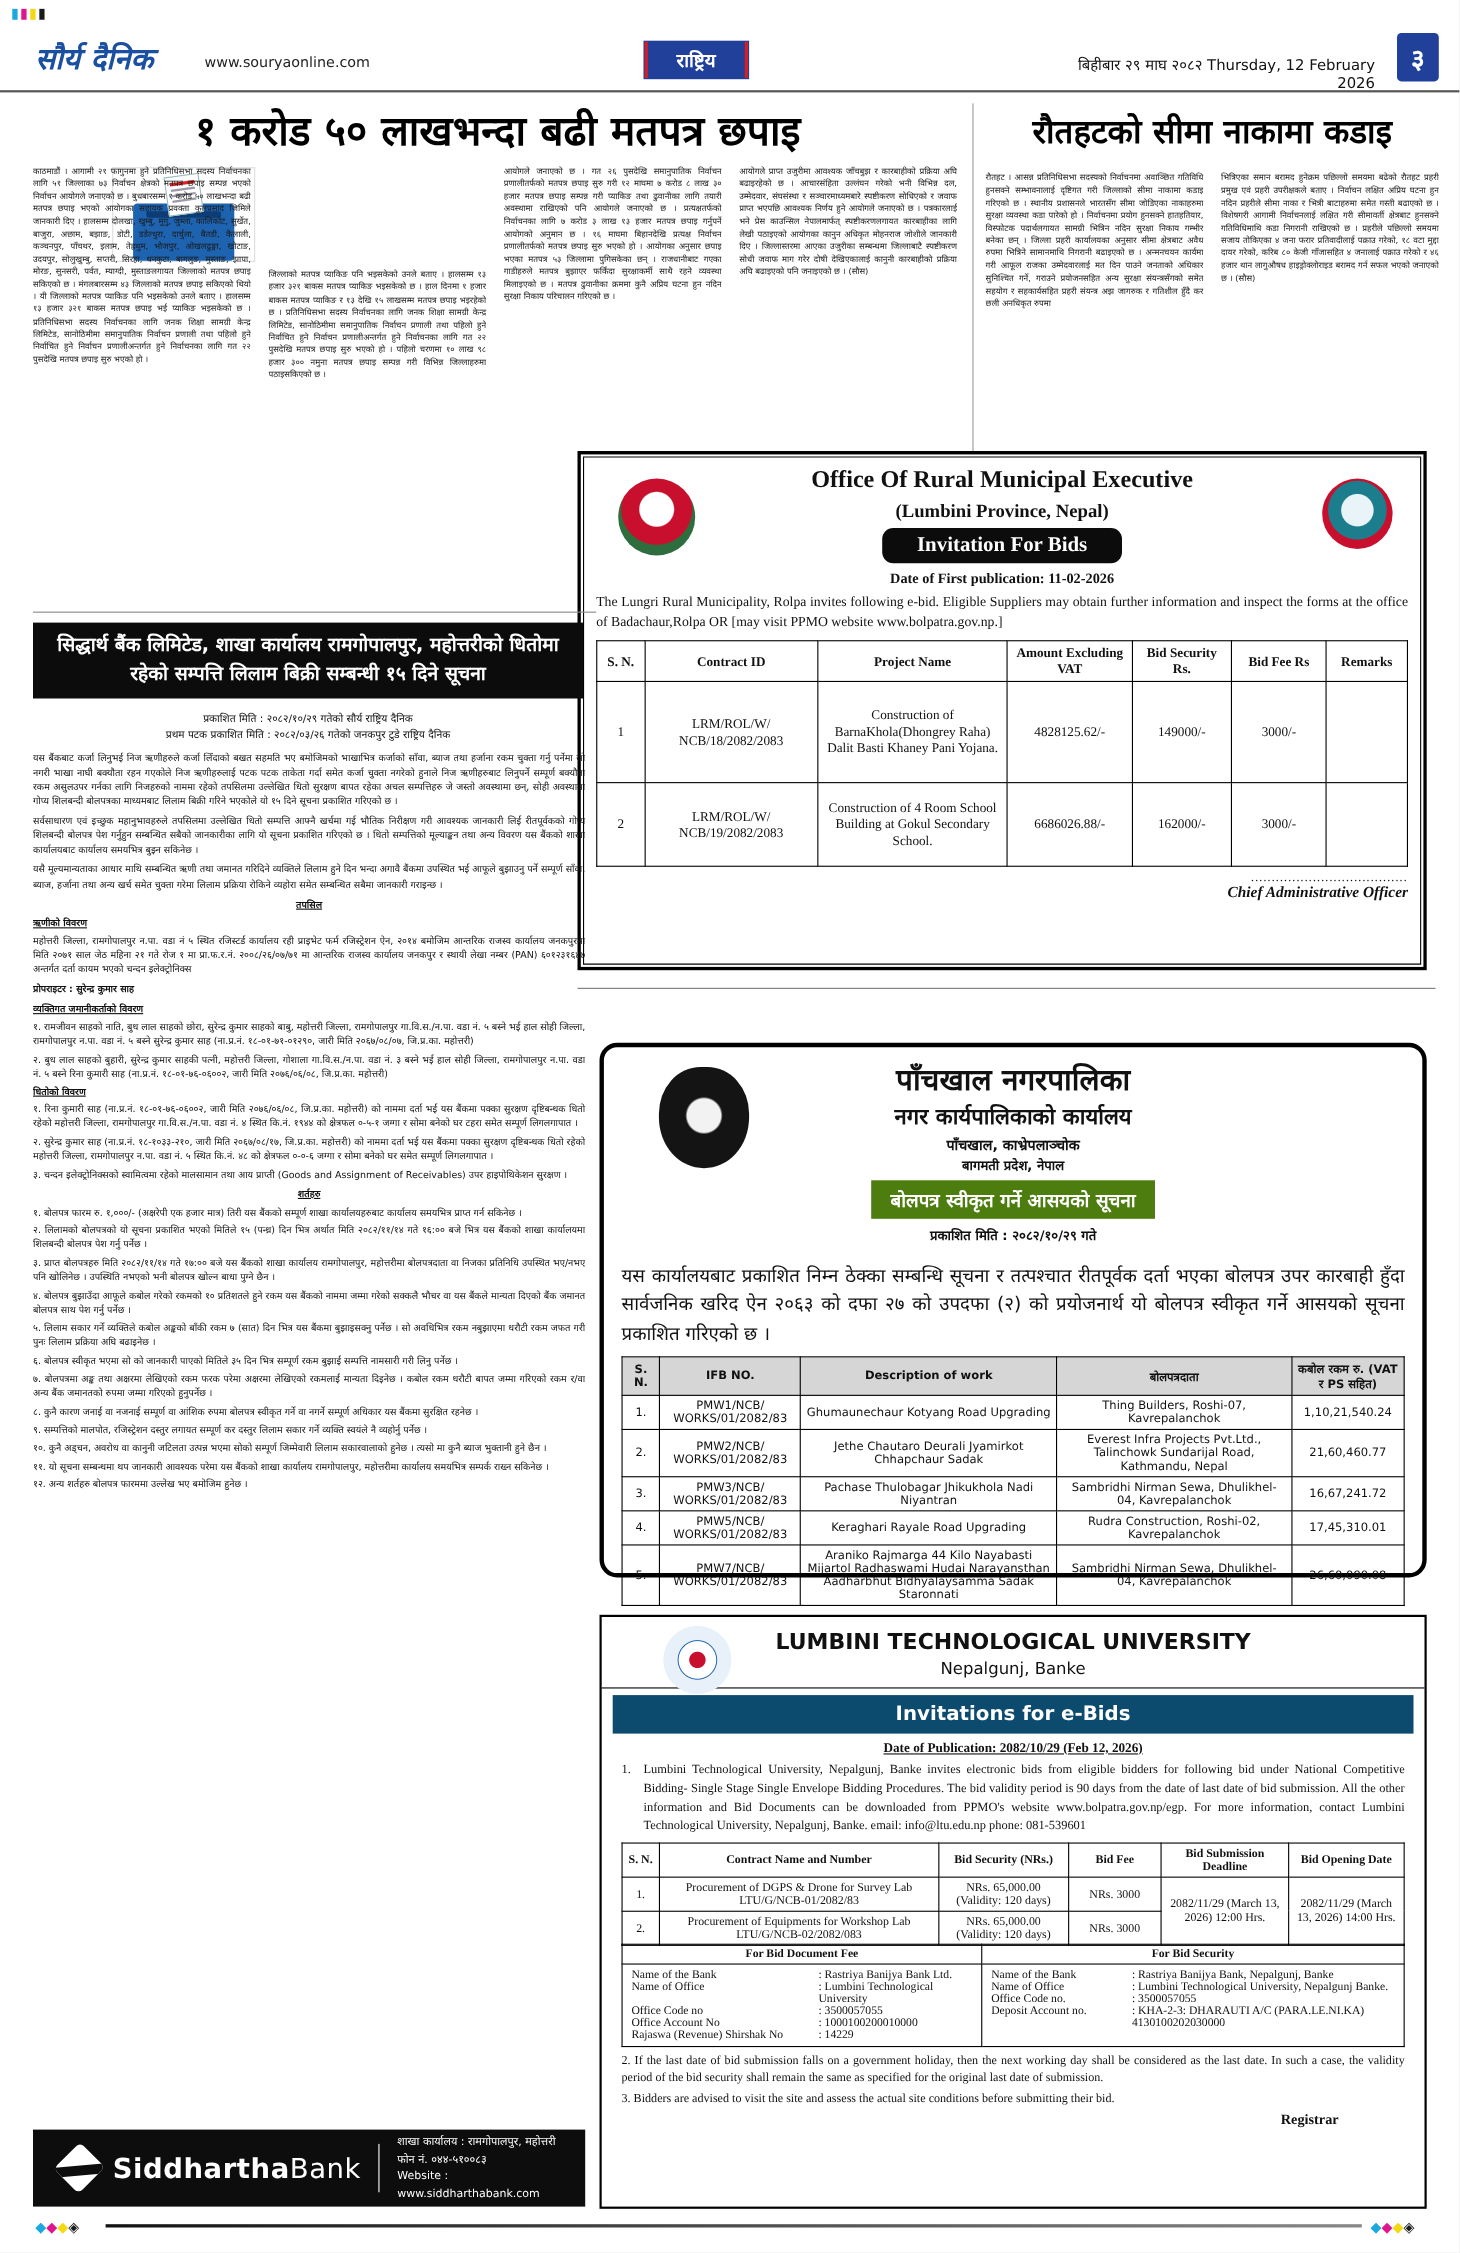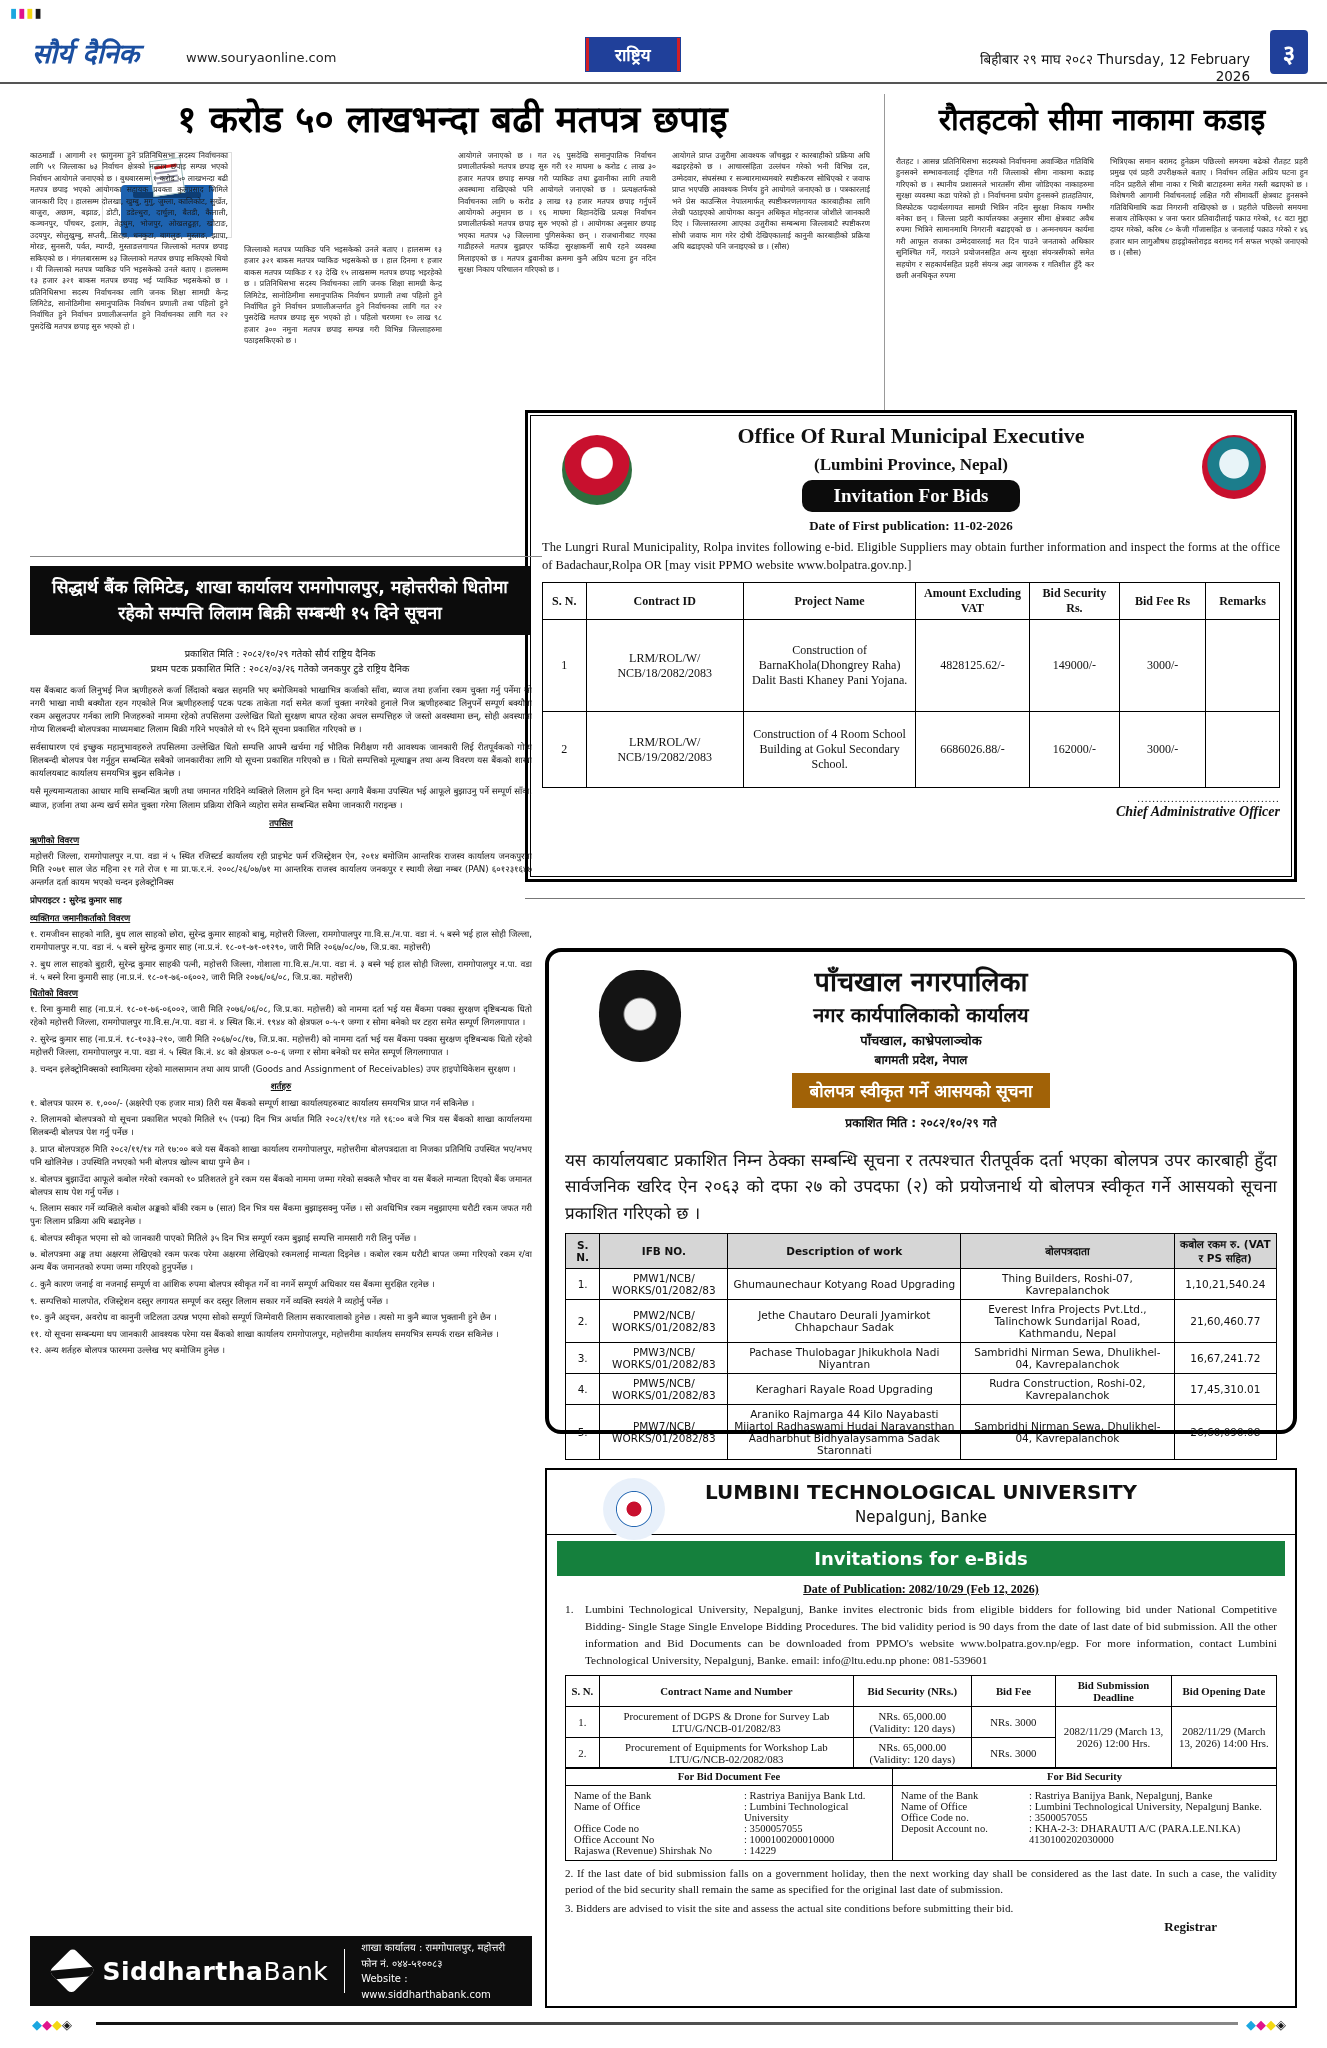--- a/index.html
+++ b/index.html
@@ -30,24 +30,24 @@
   .ballot-box:before{content:"";position:absolute;top:7px;left:12px;right:12px;height:6px;background:#0d3d74;border-radius:2px;}
   .ballot-paper{position:absolute;left:30px;top:-26px;width:30px;height:34px;background:#fff;border:1px solid #9bb;
     transform:rotate(-8deg);}
   .ballot-paper:before{content:"";position:absolute;left:4px;top:5px;right:4px;height:3px;background:#d22;}
   .ballot-paper:after{content:"";position:absolute;left:4px;top:11px;right:4px;height:2px;background:#99a;box-shadow:0 5px 0 #99a,0 10px 0 #99a;}
   
   .adbox{background:#fff;border:3px solid #000;box-shadow:inset 0 0 0 2px #fff,inset 0 0 0 3px #000;}
   .adbox-round{background:#fff;border:4px solid #000;border-radius:16px;}
   .center{text-align:center;}
   .pill{display:inline-block;background:#0c0c0c;color:#fff;font-weight:bold;border-radius:10px;padding:5px 32px;}
-  .blackbar{display:inline-block;background:#a16207;color:#fff;font-weight:bold;padding:6px 18px;}
+  .blackbar{display:inline-block;background:#4d7c0f;color:#fff;font-weight:bold;padding:6px 18px;}
   table{border-collapse:collapse;}
   .dtable th,.dtable td{border:1.5px solid #000;padding:3px 5px;vertical-align:middle;}
-  .graybar{background:#15803d;color:#fff;font-weight:bold;text-align:center;}
+  .graybar{background:#0c4a6e;color:#fff;font-weight:bold;text-align:center;}
   .hdr-gray th{background:#d6d6d6;}
   .signoff{text-align:right;font-weight:bold;font-style:italic;}
   .dots{letter-spacing:1px;font-weight:normal;}
   
   .emblem{border-radius:50%;display:flex;align-items:center;justify-content:center;}
   
   .notice-title{background:#0c0c0c;color:#fff;font-weight:bold;font-size:17.5px;line-height:1.5;
     text-align:center;padding:8px 6px;}
   .notice-pub{font-size:9.5px;text-align:center;line-height:1.6;}
   .notice-body{font-size:8.6px;line-height:1.52;text-align:justify;overflow:hidden;}

